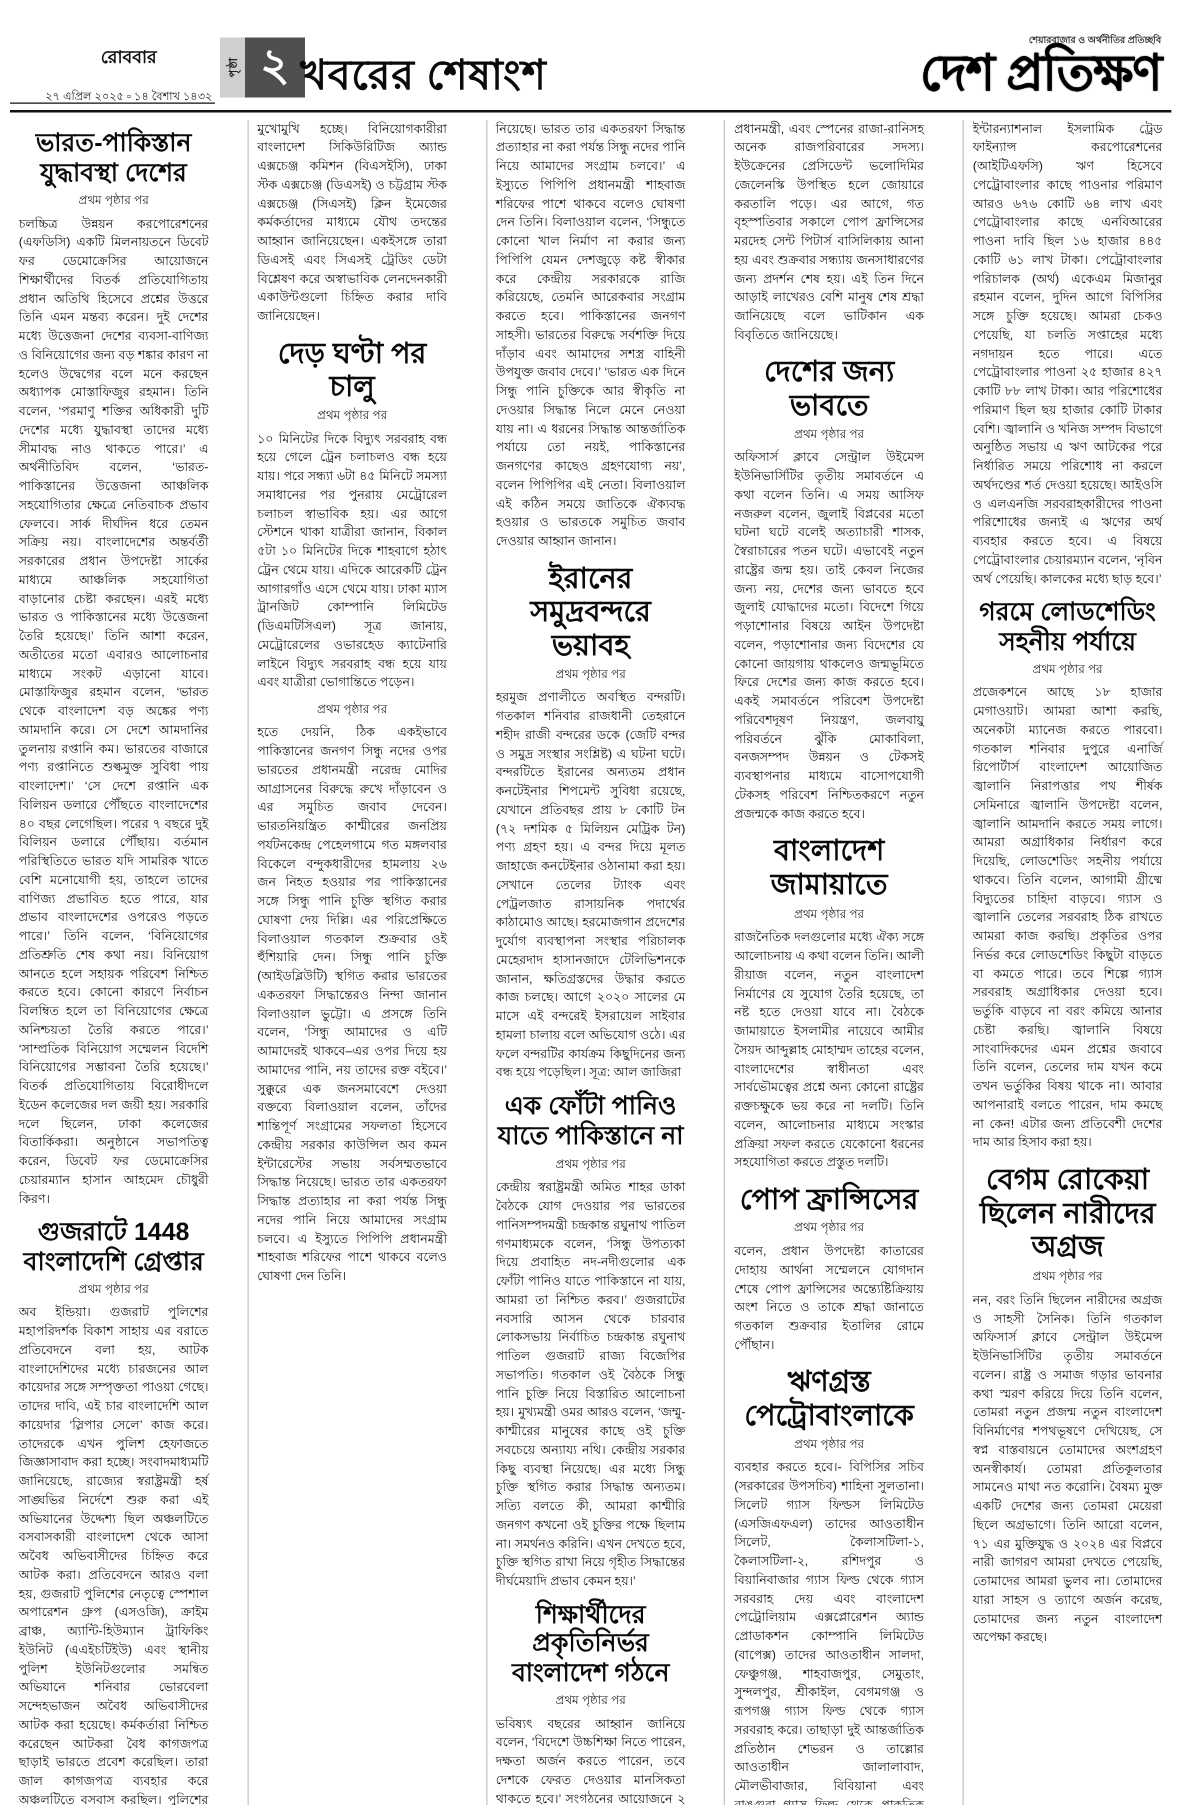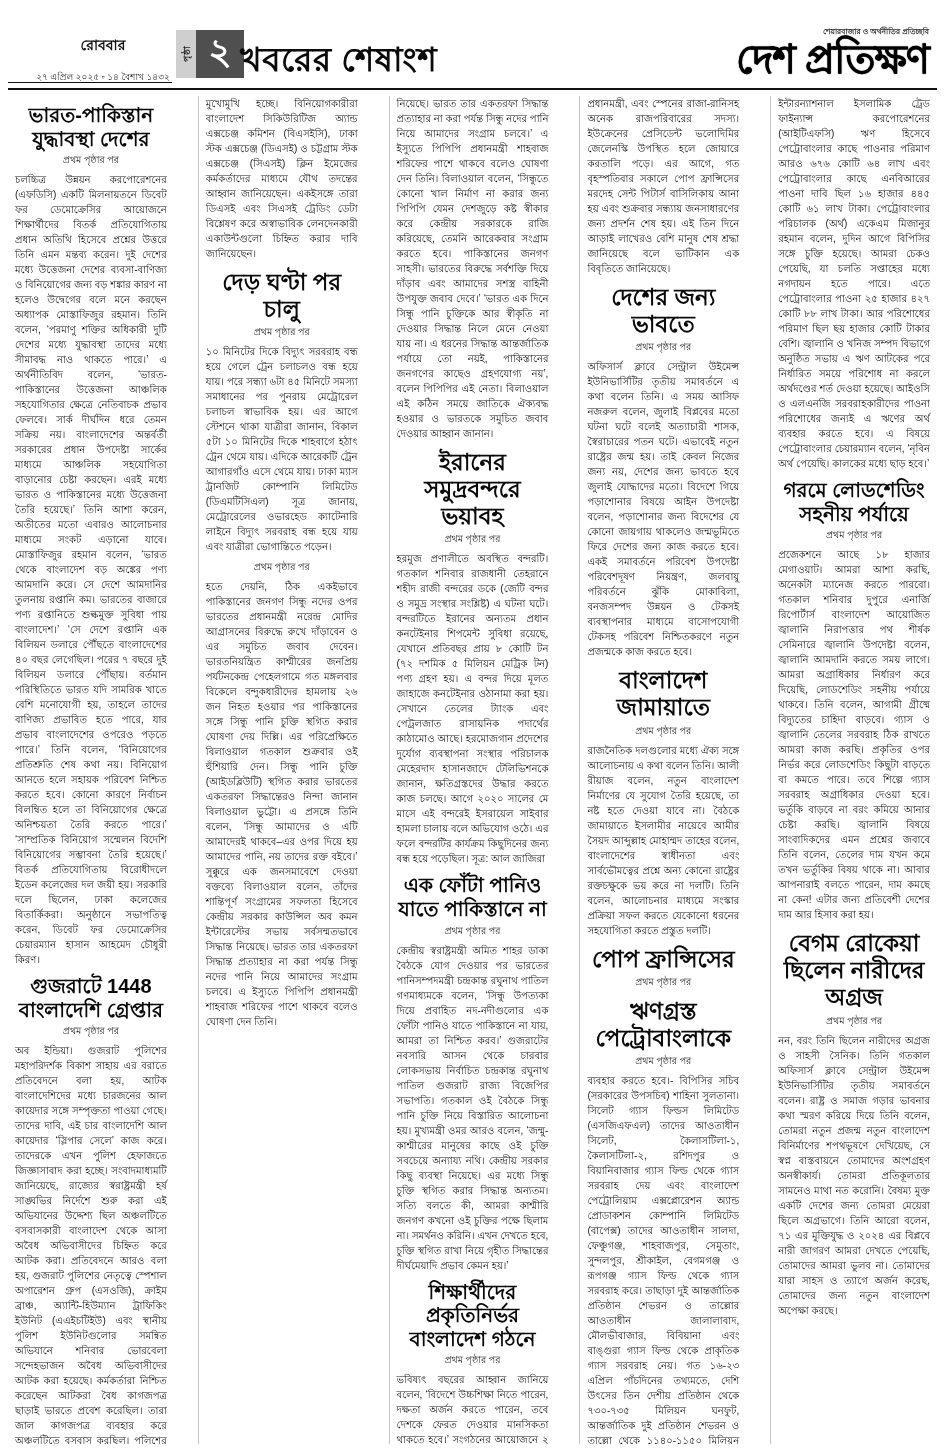--- a/index.html
+++ b/index.html
@@ -105,20 +105,21 @@
       <div class="col">
         <div class="body">প্রধানমন্ত্রী, এবং স্পেনের রাজা-রানিসহ অনেক রাজপরিবারের সদস্য। ইউক্রেনের প্রেসিডেন্ট ভলোদিমির জেলেনস্কি উপস্থিত হলে জোয়ারে করতালি পড়ে। এর আগে, গত বৃহস্পতিবার সকালে পোপ ফ্রান্সিসের মরদেহ সেন্ট পিটার্স বাসিলিকায় আনা হয় এবং শুক্রবার সন্ধ্যায় জনসাধারণের জন্য প্রদর্শন শেষ হয়। এই তিন দিনে আড়াই লাখেরও বেশি মানুষ শেষ শ্রদ্ধা জানিয়েছে বলে ভাটিকান এক বিবৃতিতে জানিয়েছে।</div>
         <div class="headline lg">দেশের জন্য ভাবতে</div>
         <div class="contline">প্রথম পৃষ্ঠার পর</div>
         <div class="body">অফিসার্স ক্লাবে সেন্ট্রাল উইমেন্স ইউনিভার্সিটির তৃতীয় সমাবর্তনে এ কথা বলেন তিনি। এ সময় আসিফ নজরুল বলেন, জুলাই বিপ্লবের মতো ঘটনা ঘটে বলেই অত্যাচারী শাসক, স্বৈরাচারের পতন ঘটে। এভাবেই নতুন রাষ্ট্রের জন্ম হয়। তাই কেবল নিজের জন্য নয়, দেশের জন্য ভাবতে হবে জুলাই যোদ্ধাদের মতো। বিদেশে গিয়ে পড়াশোনার বিষয়ে আইন উপদেষ্টা বলেন, পড়াশোনার জন্য বিদেশের যে কোনো জায়গায় থাকলেও জন্মভূমিতে ফিরে দেশের জন্য কাজ করতে হবে। একই সমাবর্তনে পরিবেশ উপদেষ্টা পরিবেশদূষণ নিয়ন্ত্রণ, জলবায়ু পরিবর্তনে ঝুঁকি মোকাবিলা, বনজসম্পদ উন্নয়ন ও টেকসই ব্যবস্থাপনার মাধ্যমে বাসোপযোগী টেকসহ পরিবেশ নিশ্চিতকরণে নতুন প্রজন্মকে কাজ করতে হবে।</div>
         <div class="headline lg">বাংলাদেশ জামায়াতে</div>
         <div class="contline">প্রথম পৃষ্ঠার পর</div>
         <div class="body">রাজনৈতিক দলগুলোর মধ্যে ঐক্য সঙ্গে আলোচনায় এ কথা বলেন তিনি। আলী রীয়াজ বলেন, নতুন বাংলাদেশ নির্মাণের যে সুযোগ তৈরি হয়েছে, তা নষ্ট হতে দেওয়া যাবে না। বৈঠকে জামায়াতে ইসলামীর নায়েবে আমীর সৈয়দ আব্দুল্লাহ মোহাম্মদ তাহের বলেন, বাংলাদেশের স্বাধীনতা এবং সার্বভৌমত্বের প্রশ্নে অন্য কোনো রাষ্ট্রের রক্তচক্ষুকে ভয় করে না দলটি। তিনি বলেন, আলোচনার মাধ্যমে সংস্কার প্রক্রিয়া সফল করতে যেকোনো ধরনের সহযোগিতা করতে প্রস্তুত দলটি।</div>
         <div class="headline lg">পোপ ফ্রান্সিসের</div>
         <div class="contline">প্রথম পৃষ্ঠার পর</div>
+        <div class="body">বলেন, প্রধান উপদেষ্টা কাতারের দোহায় আর্থনা সম্মেলনে যোগদান শেষে পোপ ফ্রান্সিসের অন্ত্যেষ্টিক্রিয়ায় অংশ নিতে ও তাকে শ্রদ্ধা জানাতে গতকাল শুক্রবার ইতালির রোমে পৌঁছান।</div>
         <div class="headline lg">ঋণগ্রস্ত পেট্রোবাংলাকে</div>
         <div class="contline">প্রথম পৃষ্ঠার পর</div>
         <div class="body">ব্যবহার করতে হবে।- বিপিসির সচিব (সরকারের উপসচিব) শাহিনা সুলতানা। সিলেট গ্যাস ফিল্ডস লিমিটেড (এসজিএফএল) তাদের আওতাধীন সিলেট, কৈলাসটিলা-১, কৈলাসটিলা-২, রশিদপুর ও বিয়ানিবাজার গ্যাস ফিল্ড থেকে গ্যাস সরবরাহ দেয় এবং বাংলাদেশ পেট্রোলিয়াম এক্সপ্লোরেশন অ্যান্ড প্রোডাকশন কোম্পানি লিমিটেড (বাপেক্স) তাদের আওতাধীন সালদা, ফেঞ্চুগঞ্জ, শাহবাজপুর, সেমুতাং, সুন্দলপুর, শ্রীকাইল, বেগমগঞ্জ ও রূপগঞ্জ গ্যাস ফিল্ড থেকে গ্যাস সরবরাহ করে। তাছাড়া দুই আন্তর্জাতিক প্রতিষ্ঠান শেভরন ও তাল্লোর আওতাধীন জালালাবাদ, মৌলভীবাজার, বিবিয়ানা এবং বাঙ্গুরা গ্যাস ফিল্ড থেকে প্রাকৃতিক গ্যাস সরবরাহ নেয়। গত ১৬-২৩ এপ্রিল পাঁচদিনের তথ্যমতে, দেশি উৎসের তিন দেশীয় প্রতিষ্ঠান থেকে ৭৩০-৭৩৫ মিলিয়ন ঘনফুট, আন্তর্জাতিক দুই প্রতিষ্ঠান শেভরন ও তাল্লো থেকে ১১৪০-১১৫০ মিলিয়ন ঘনফুট এবং আমদানি করা এলএনজি থেকে ৮৩০-৮৩৫ মিলিয়ন ঘনফুটসহ সর্বমিলিয়ে ২৭০০ থেকে ২৭৬০ মিলিয়ন ঘনফুট গ্যাস সরবরাহ করা হয়।</div>
       </div>
       <div class="col">
         <div class="body">ইন্টারন্যাশনাল ইসলামিক ট্রেড ফাইন্যান্স করপোরেশনের (আইটিএফসি) ঋণ হিসেবে পেট্রোবাংলার কাছে পাওনার পরিমাণ আরও ৬৭৬ কোটি ৬৪ লাখ এবং পেট্রোবাংলার কাছে এনবিআরের পাওনা দাবি ছিল ১৬ হাজার ৪৪৫ কোটি ৬১ লাখ টাকা। পেট্রোবাংলার পরিচালক (অর্থ) একেএম মিজানুর রহমান বলেন, দুদিন আগে বিপিসির সঙ্গে চুক্তি হয়েছে। আমরা চেকও পেয়েছি, যা চলতি সপ্তাহের মধ্যে নগদায়ন হতে পারে। এতে পেট্রোবাংলার পাওনা ২৫ হাজার ৪২৭ কোটি ৮৮ লাখ টাকা। আর পরিশোধের পরিমাণ ছিল ছয় হাজার কোটি টাকার বেশি। জ্বালানি ও খনিজ সম্পদ বিভাগে অনুষ্ঠিত সভায় এ ঋণ আটকের পরে নির্ধারিত সময়ে পরিশোধ না করলে অর্থদণ্ডের শর্ত দেওয়া হয়েছে। আইওসি ও এলএনজি সরবরাহকারীদের পাওনা পরিশোধের জন্যই এ ঋণের অর্থ ব্যবহার করতে হবে। এ বিষয়ে পেট্রোবাংলার চেয়ারম্যান বলেন, ‘নৃবিন অর্থ পেয়েছি। কালকের মধ্যে ছাড় হবে।’</div>
         <div class="headline">গরমে লোডশেডিং সহনীয় পর্যায়ে</div>
         <div class="contline">প্রথম পৃষ্ঠার পর</div>
         <div class="body">প্রজেকশনে আছে ১৮ হাজার মেগাওয়াট। আমরা আশা করছি, অনেকটা ম্যানেজ করতে পারবো। গতকাল শনিবার দুপুরে এনার্জি রিপোর্টার্স বাংলাদেশ আয়োজিত জ্বালানি নিরাপত্তার পথ শীর্ষক সেমিনারে জ্বালানি উপদেষ্টা বলেন, জ্বালানি আমদানি করতে সময় লাগে। আমরা অগ্রাধিকার নির্ধারণ করে দিয়েছি, লোডশেডিং সহনীয় পর্যায়ে থাকবে। তিনি বলেন, আগামী গ্রীষ্মে বিদ্যুতের চাহিদা বাড়বে। গ্যাস ও জ্বালানি তেলের সরবরাহ ঠিক রাখতে আমরা কাজ করছি। প্রকৃতির ওপর নির্ভর করে লোডশেডিং কিছুটা বাড়তে বা কমতে পারে। তবে শিল্পে গ্যাস সরবরাহ অগ্রাধিকার দেওয়া হবে। ভর্তুকি বাড়বে না বরং কমিয়ে আনার চেষ্টা করছি। জ্বালানি বিষয়ে সাংবাদিকদের এমন প্রশ্নের জবাবে তিনি বলেন, তেলের দাম যখন কমে তখন ভর্তুকির বিষয় থাকে না। আবার আপনারাই বলতে পারেন, দাম কমছে না কেন! এটার জন্য প্রতিবেশী দেশের দাম আর হিসাব করা হয়।</div>
         <div class="headline lg">বেগম রোকেয়া ছিলেন নারীদের অগ্রজ</div>

